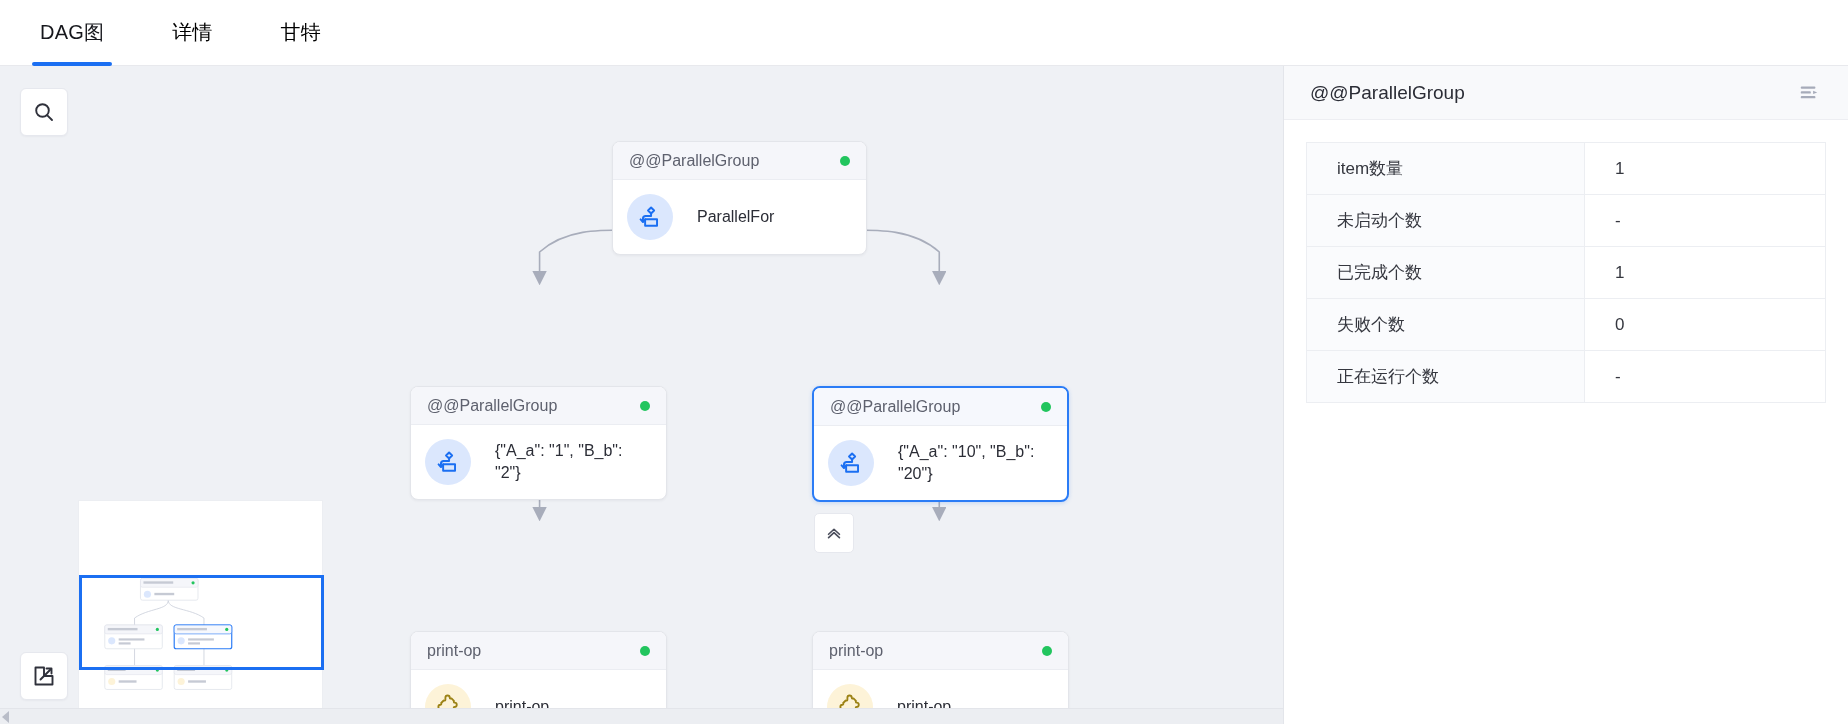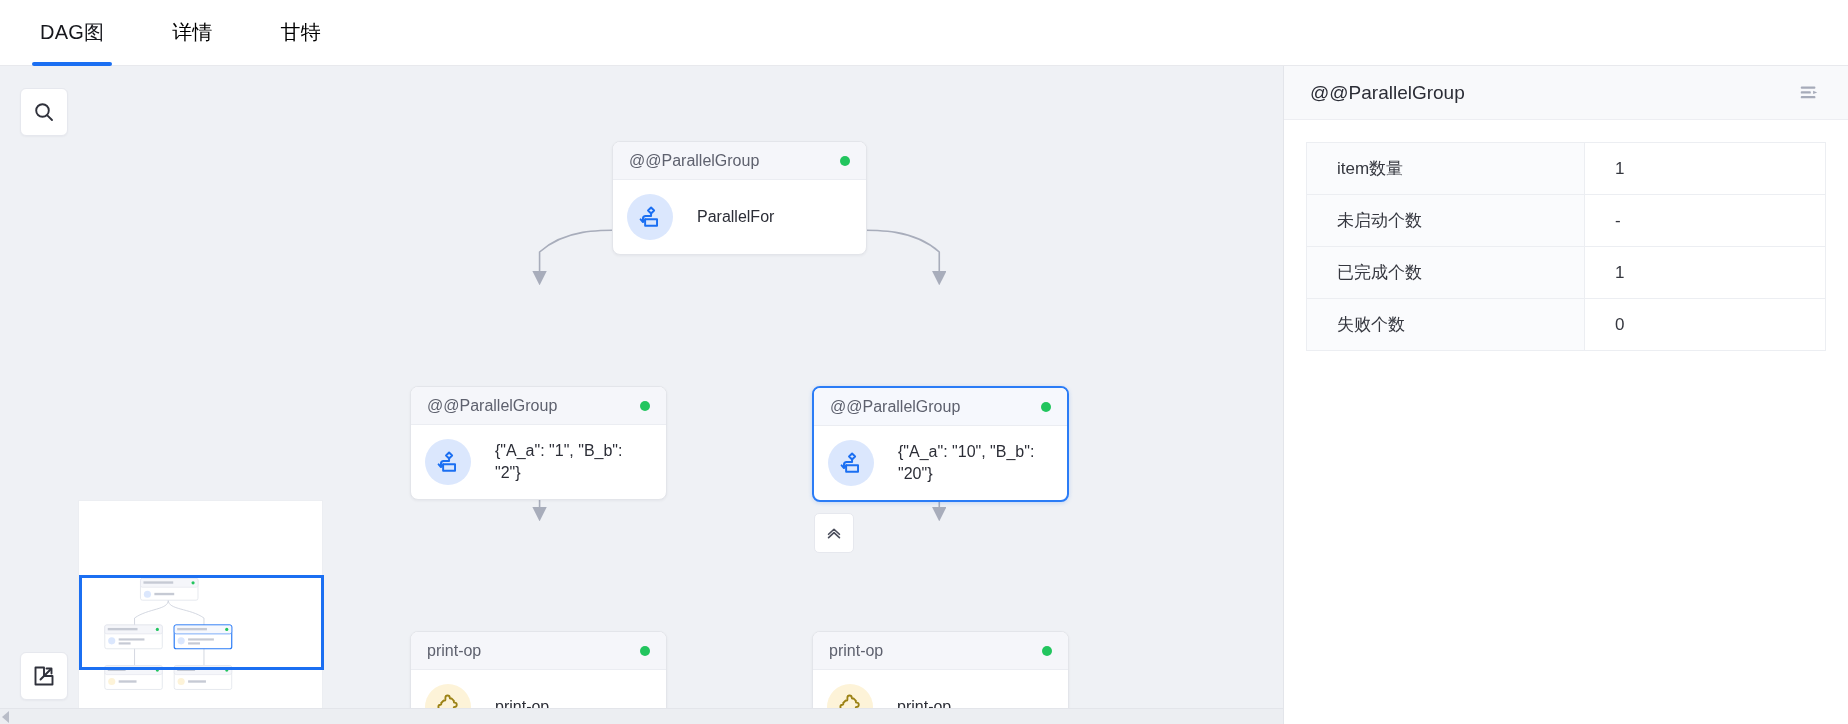--- a/index.html
+++ b/index.html
@@ -455,19 +455,23 @@
               <td class="prop-val">-</td>
             </tr>
             <tr>
               <td class="prop-key">已完成个数</td>
               <td class="prop-val">1</td>
             </tr>
             <tr>
               <td class="prop-key">失败个数</td>
               <td class="prop-val">0</td>
             </tr>
+            <tr>
+              <td class="prop-key">正在运行个数</td>
+              <td class="prop-val">-</td>
+            </tr>
           </tbody>
         </table>
       </div>
     </div>
 
   </div>
 </div>
 
 </body></html>

